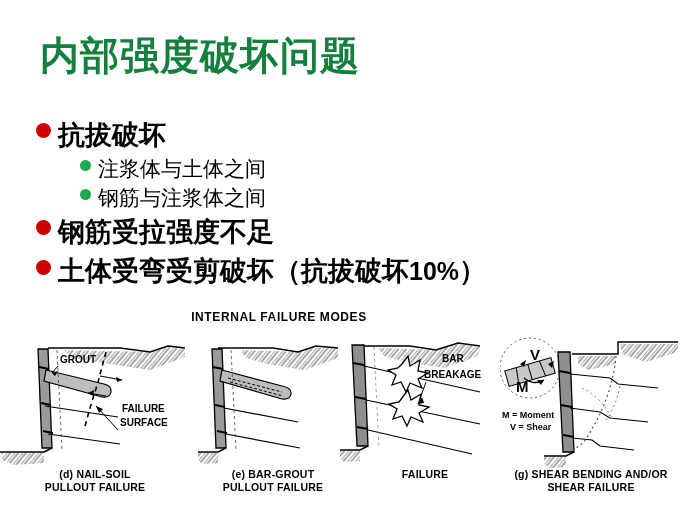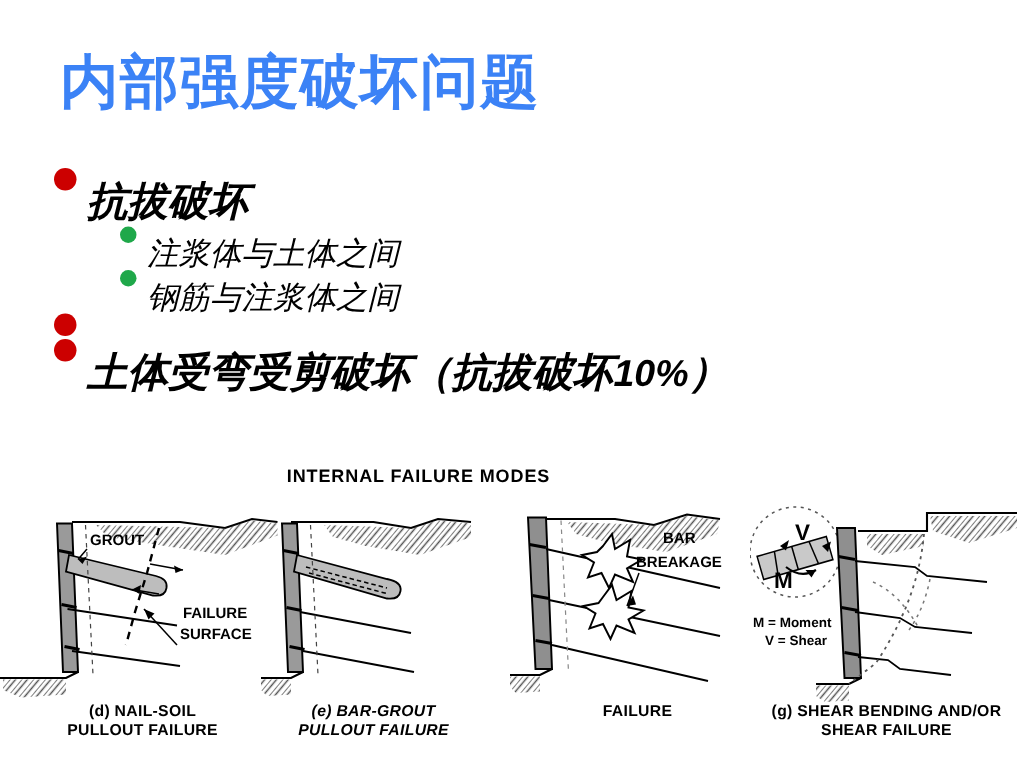--- a/index.html
+++ b/index.html
@@ -18,36 +18,35 @@
 
   
   #slide-title {
     position: absolute;
     left: 40px;
     top: 32px;
     font-size: 39px;
     line-height: 48px;
     font-weight: bold;
     letter-spacing: 1px;
-    color: #3b82f6;
+    color: #15803d;
     white-space: nowrap;
   }
 
   
   #bullet-list {
     position: absolute;
     left: 36px;
     top: 116px;
     width: 610px;
   }
   .bullet-row {
     display: flex;
-    align-items: flex-start;
+    align-items: center;
     white-space: nowrap;
-    font-style: italic;
   }
   .bullet-row.level1 {
     margin-bottom: 2px;
   }
   .bullet-row.level2 {
     margin-left: 44px;
   }
   .dot {
     display: inline-block;
     border-radius: 50%;
@@ -118,21 +117,21 @@
     left: 0;
     width: 100%;
     top: 138px;
     text-align: center;
     font-size: 10.5px;
     font-weight: bold;
     line-height: 12.5px;
     letter-spacing: 0.2px;
   }
   #panel-d { left: 0px;   width: 190px; }
-  #panel-e { left: 174px; width: 150px; font-style: italic; }
+  #panel-e { left: 198px; width: 150px; }
   #panel-f { left: 340px; width: 170px; }
   #panel-g { left: 500px; width: 182px; }
 
   .fig-label {
     font-family: "Liberation Sans", sans-serif;
     font-size: 10px;
     font-weight: bold;
     fill: #000000;
   }
   .fig-label-sm {
@@ -165,20 +164,21 @@
     <span class="btext">注浆体与土体之间</span>
   </div>
 
   <div class="bullet-row level2">
     <span class="dot green"></span>
     <span class="btext">钢筋与注浆体之间</span>
   </div>
 
   <div class="bullet-row level1">
     <span class="dot red"></span>
+    <span class="btext">钢筋受拉强度不足</span>
   </div>
 
   <div class="bullet-row level1">
     <span class="dot red"></span>
     <span class="btext"><span>土体受弯受剪破坏（抗拔破坏</span><span class="lat-bold">10%</span><span>）</span></span>
   </div>
 
 </div>
 
 <div id="figure-heading">INTERNAL FAILURE MODES</div>

